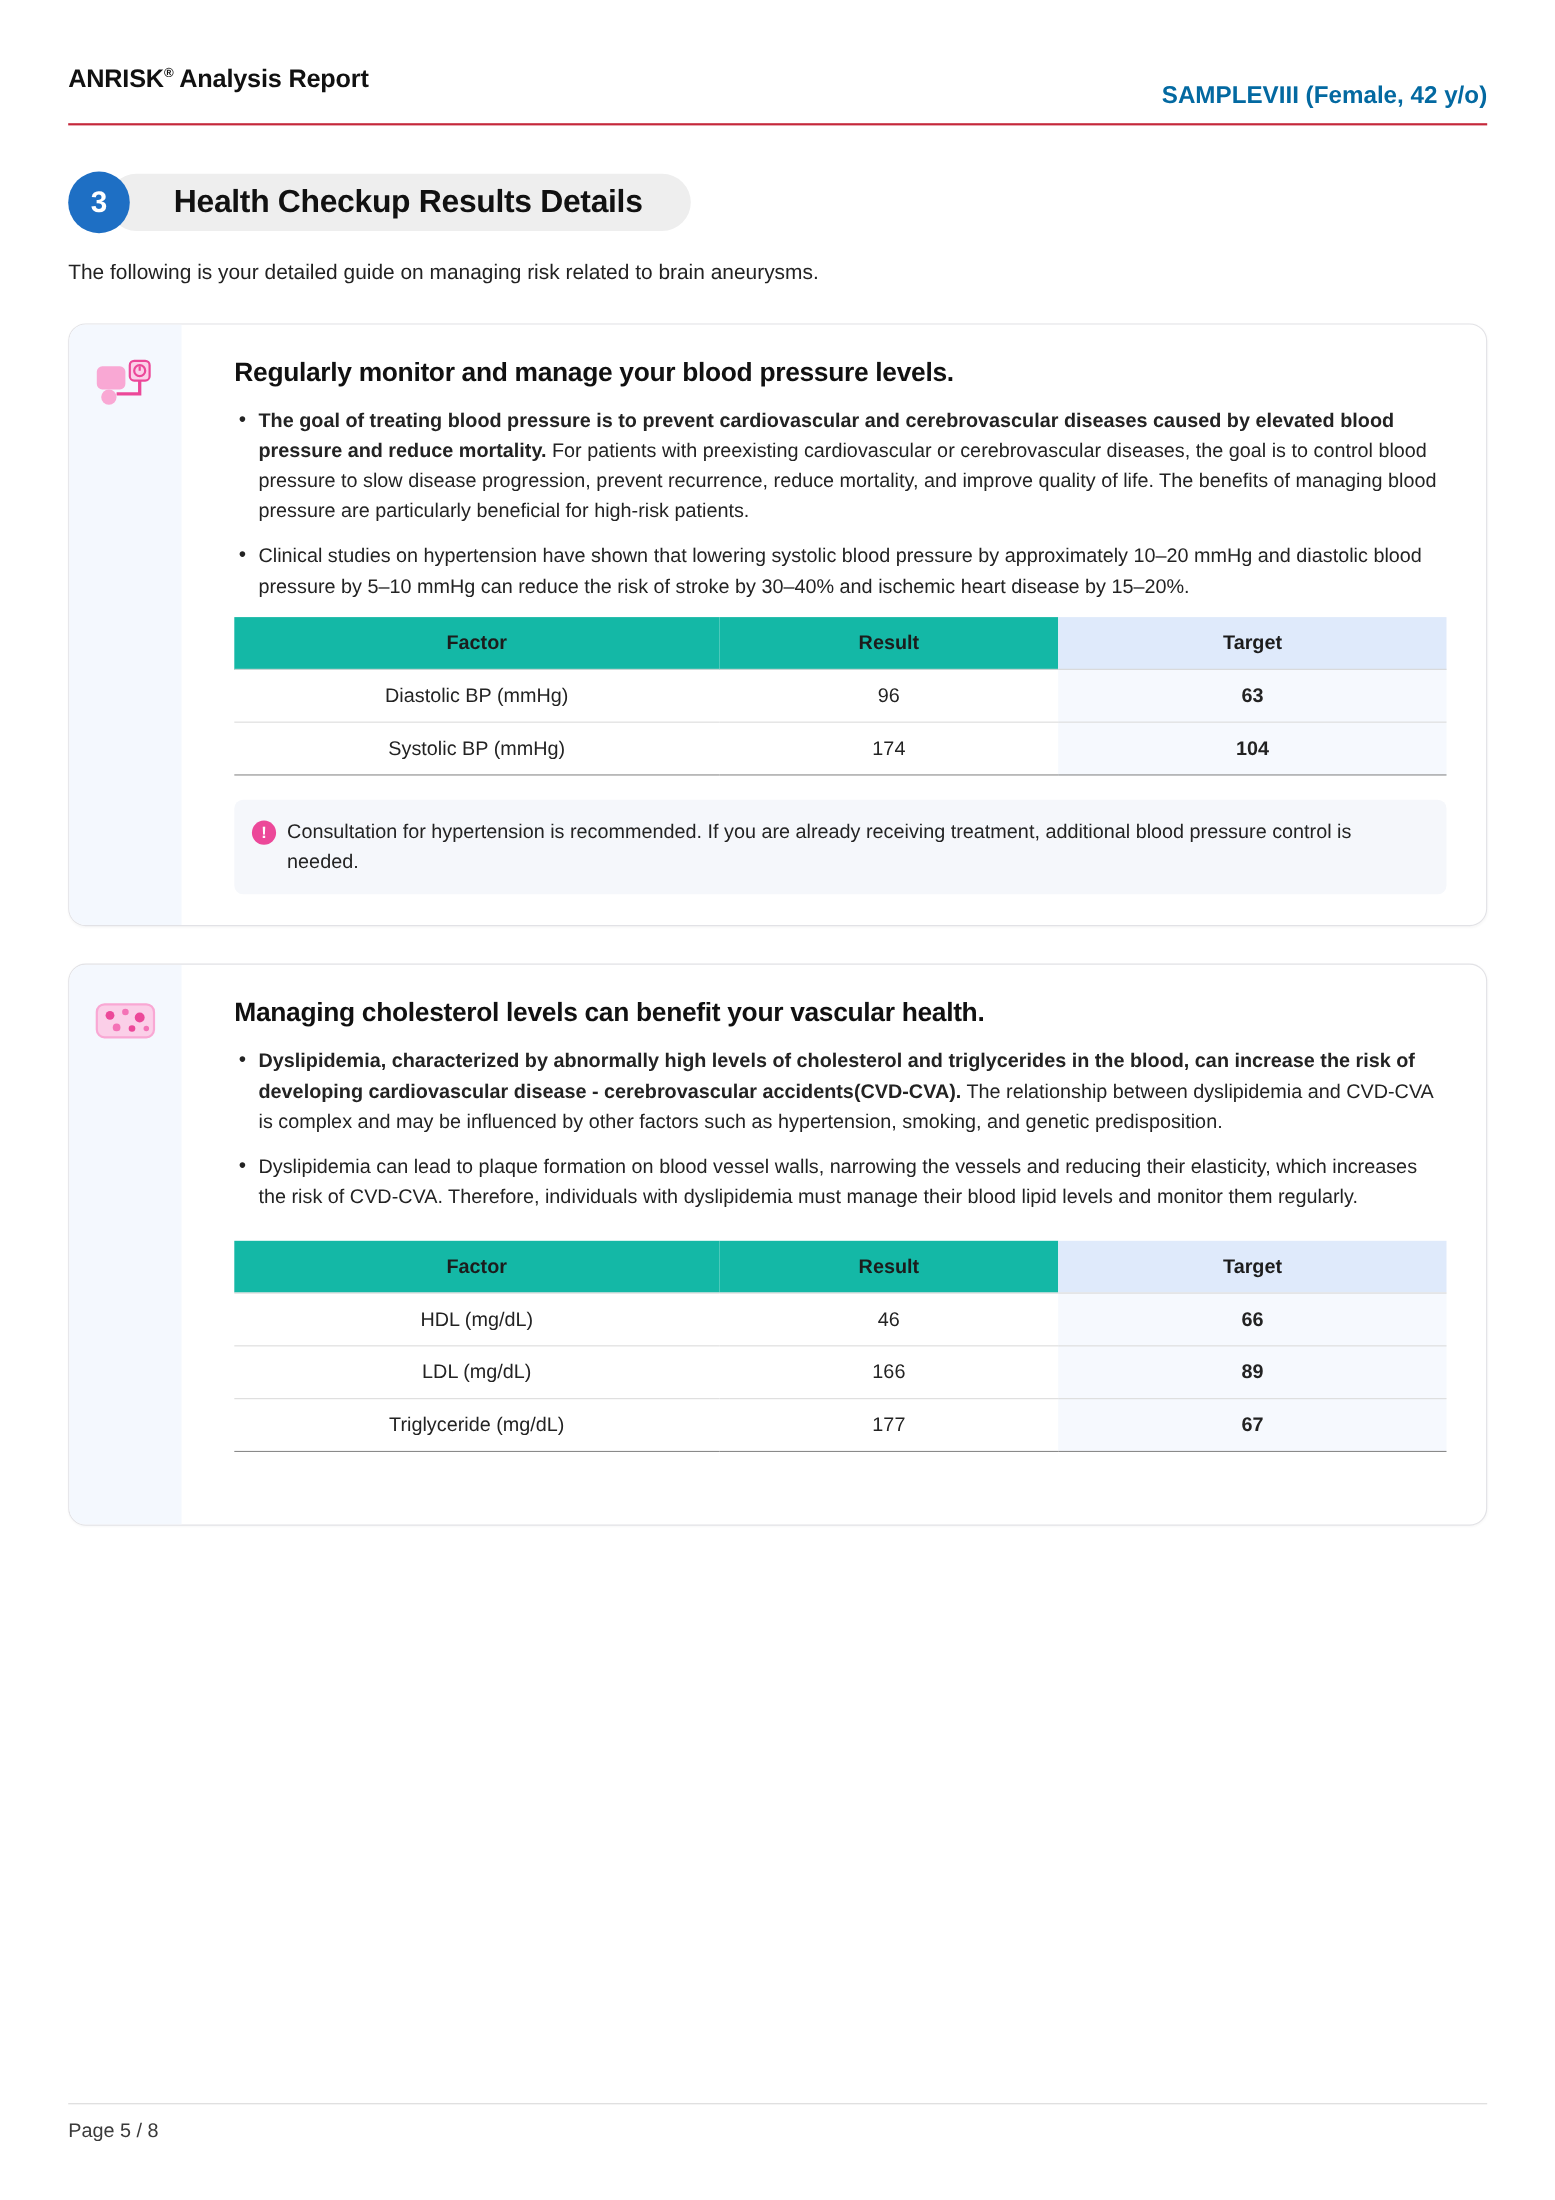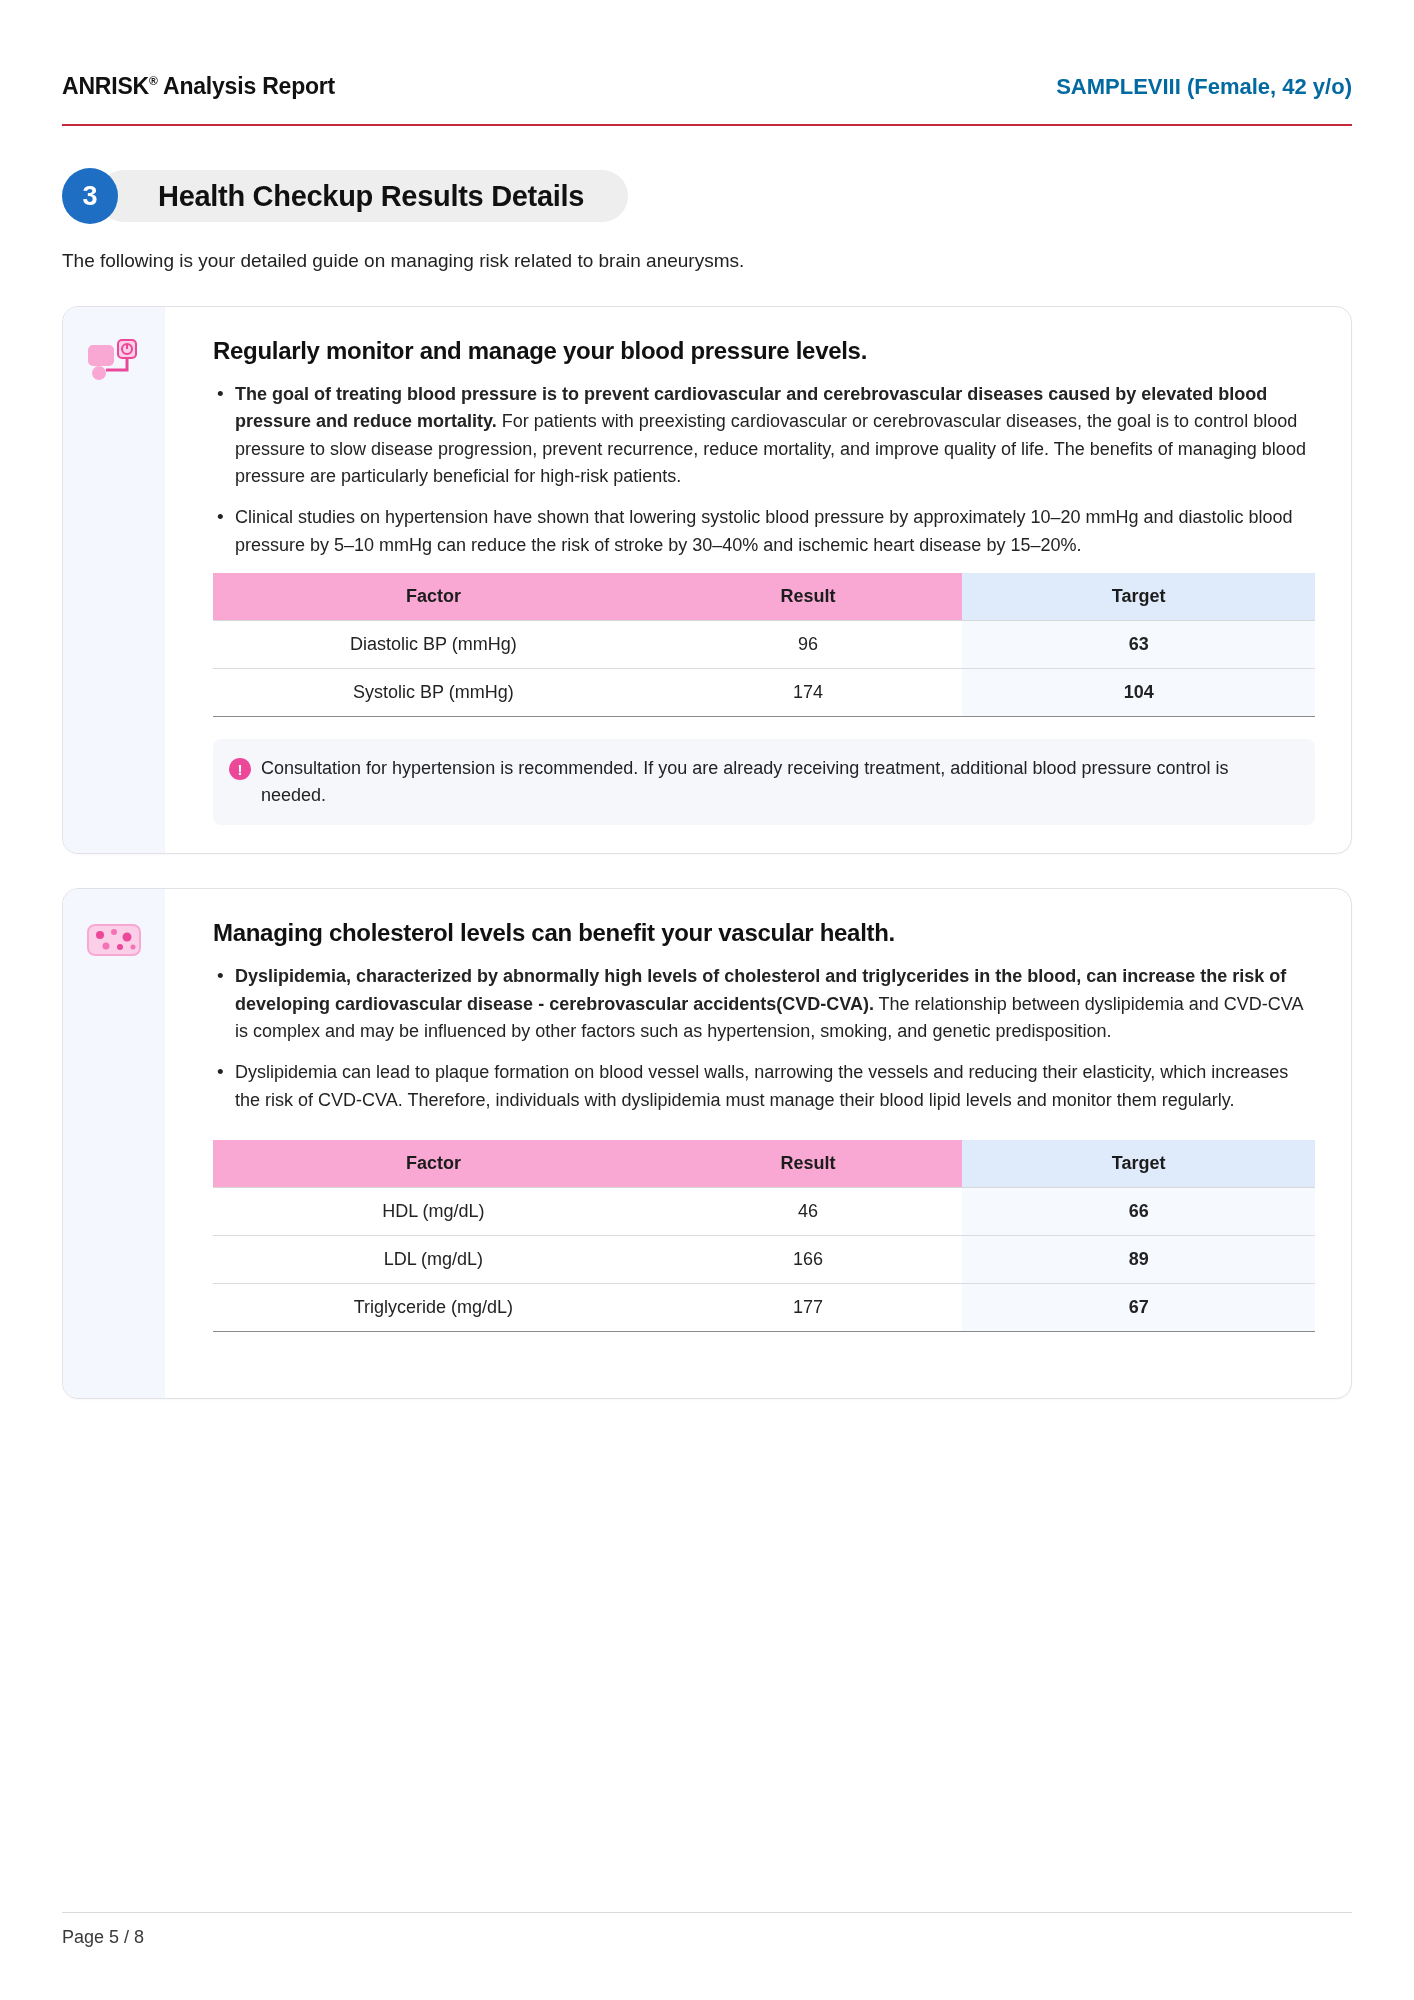--- a/index.html
+++ b/index.html
@@ -19,22 +19,22 @@
     width: 1414px;
     height: 2000px;
     padding: 58px 62px 0 62px;
     position: relative;
   }
 
   
   .header {
     display: flex;
     justify-content: space-between;
-    align-items: flex-end;
-    padding-bottom: 24px;
+    align-items: flex-start;
+    padding-bottom: 12px;
     border-bottom: 2px solid #c5283b;
   }
   .header-title {
     font-size: 23px;
     font-weight: bold;
     letter-spacing: -0.2px;
     color: #111;
   }
   .header-title sup {
     font-size: 12px;
@@ -148,21 +148,21 @@
   table.factors {
     width: 100%;
     border-collapse: collapse;
     margin-top: 14px;
     font-size: 18px;
   }
   table.factors th {
     font-weight: bold;
     padding: 13px 8px;
     text-align: center;
-    background: #f9a8d4;
+    background: #14b8a6;
     color: #1c1c1c;
     border-bottom: 1px solid #d8d8d8;
   }
   table.factors th.target-col {
     background: #dfeafb;
   }
   table.factors td {
     padding: 13px 8px;
     text-align: center;
     border-bottom: 1px solid #dcdcdc;

